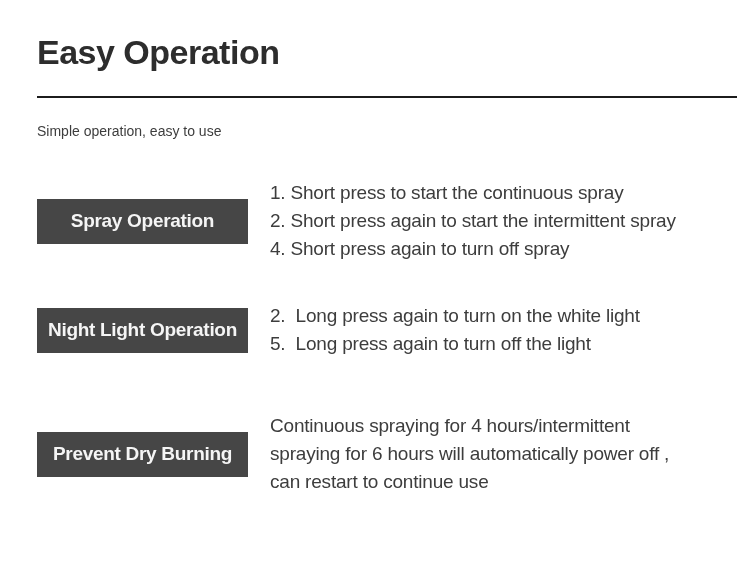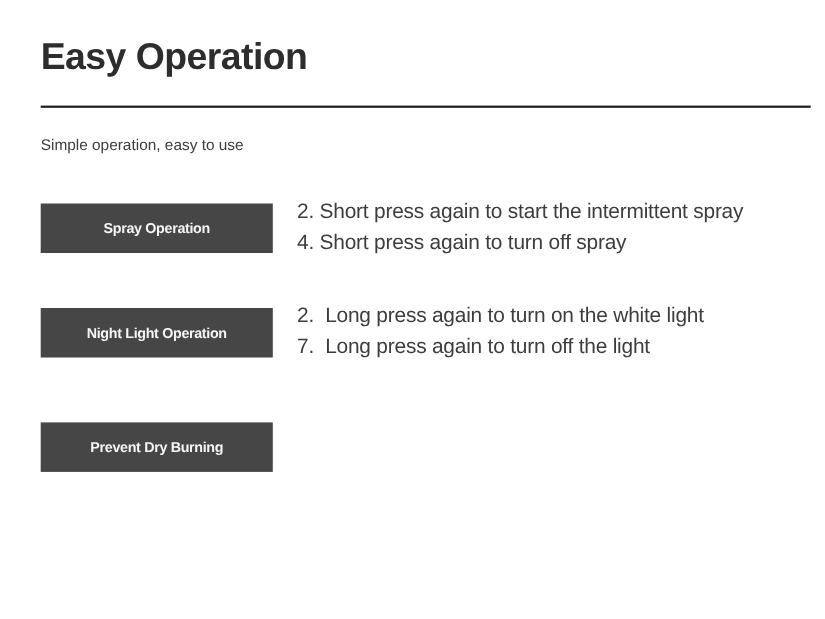--- a/index.html
+++ b/index.html
@@ -54,21 +54,21 @@
   }
   .op-row.row-1 { margin-bottom: 39px; }
   .op-row.row-2 { margin-bottom: 54px; }
   .op-label {
     flex: 0 0 211px;
     width: 211px;
     height: 45px;
     background: var(--label-bg);
     color: var(--label-text);
     font-weight: 700;
-    font-size: 13px;
+    font-size: 19px;
     letter-spacing: -0.3px;
     display: flex;
     align-items: center;
     justify-content: center;
     white-space: nowrap;
     text-align: center;
   }
   .op-content {
     margin-left: 22px;
     font-size: 19px;
@@ -90,32 +90,38 @@
 
     <div class="title-rule"></div>
 
     <div class="page-subtitle">Simple operation, easy to use</div>
 
     <div class="rows">
 
       <div class="op-row row-1">
         <div class="op-label">Spray Operation</div>
         <div class="op-content">
+          <div class="op-line">1. Short press to start the continuous spray</div>
           <div class="op-line">2. Short press again to start the intermittent spray</div>
           <div class="op-line">4. Short press again to turn off spray</div>
         </div>
       </div>
 
       <div class="op-row row-2">
         <div class="op-label">Night Light Operation</div>
         <div class="op-content">
           <div class="op-line">2.  Long press again to turn on the white light</div>
-          <div class="op-line">7.  Long press again to turn off the light</div>
+          <div class="op-line">5.  Long press again to turn off the light</div>
         </div>
       </div>
 
       <div class="op-row row-3">
         <div class="op-label">Prevent Dry Burning</div>
+        <div class="op-content">
+          <div class="op-line">Continuous spraying for 4 hours/intermittent</div>
+          <div class="op-line">spraying for 6 hours will automatically power off ,</div>
+          <div class="op-line">can restart to continue use</div>
+        </div>
       </div>
 
     </div>
   </div>
 </div>
 
 </body></html>

